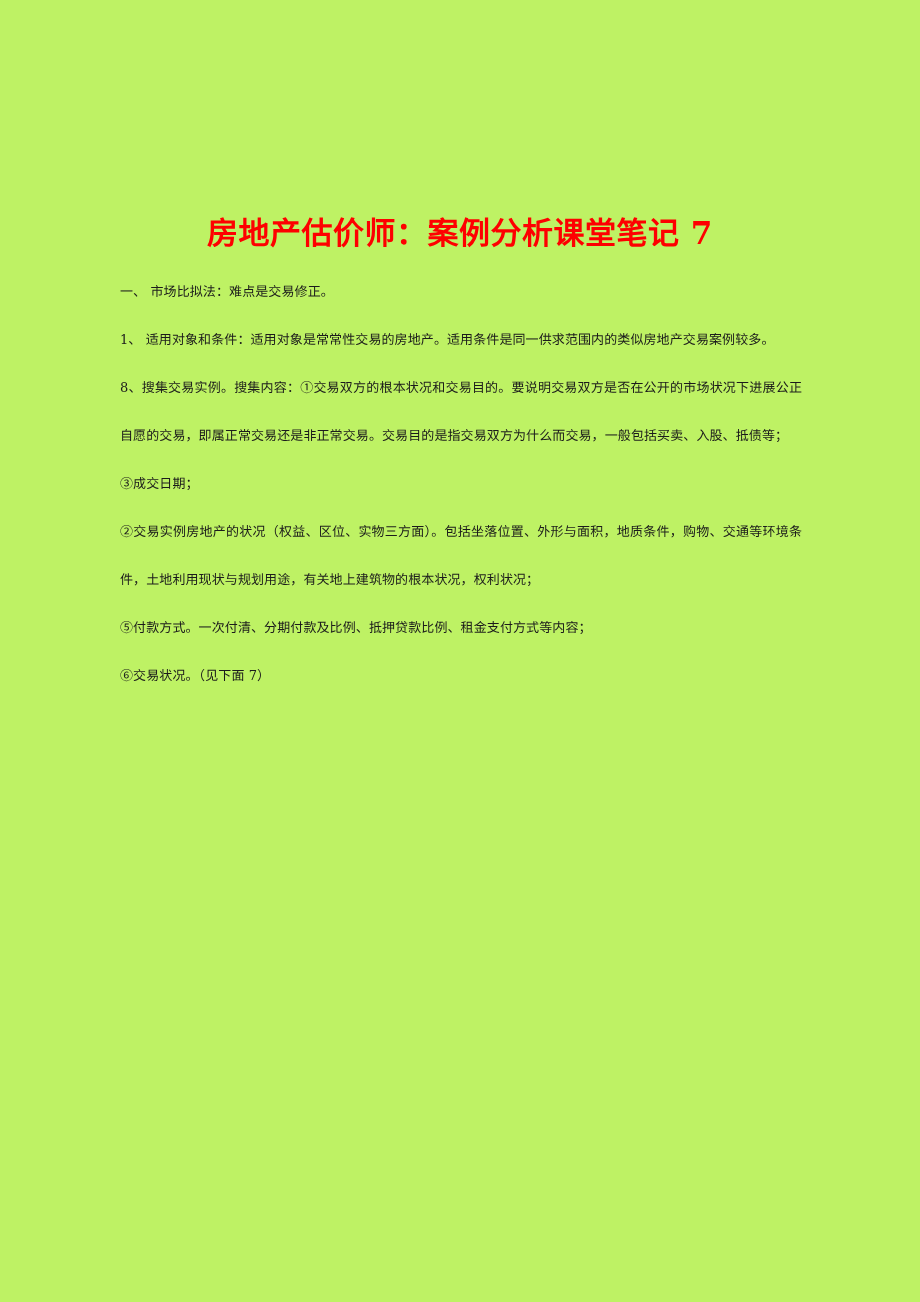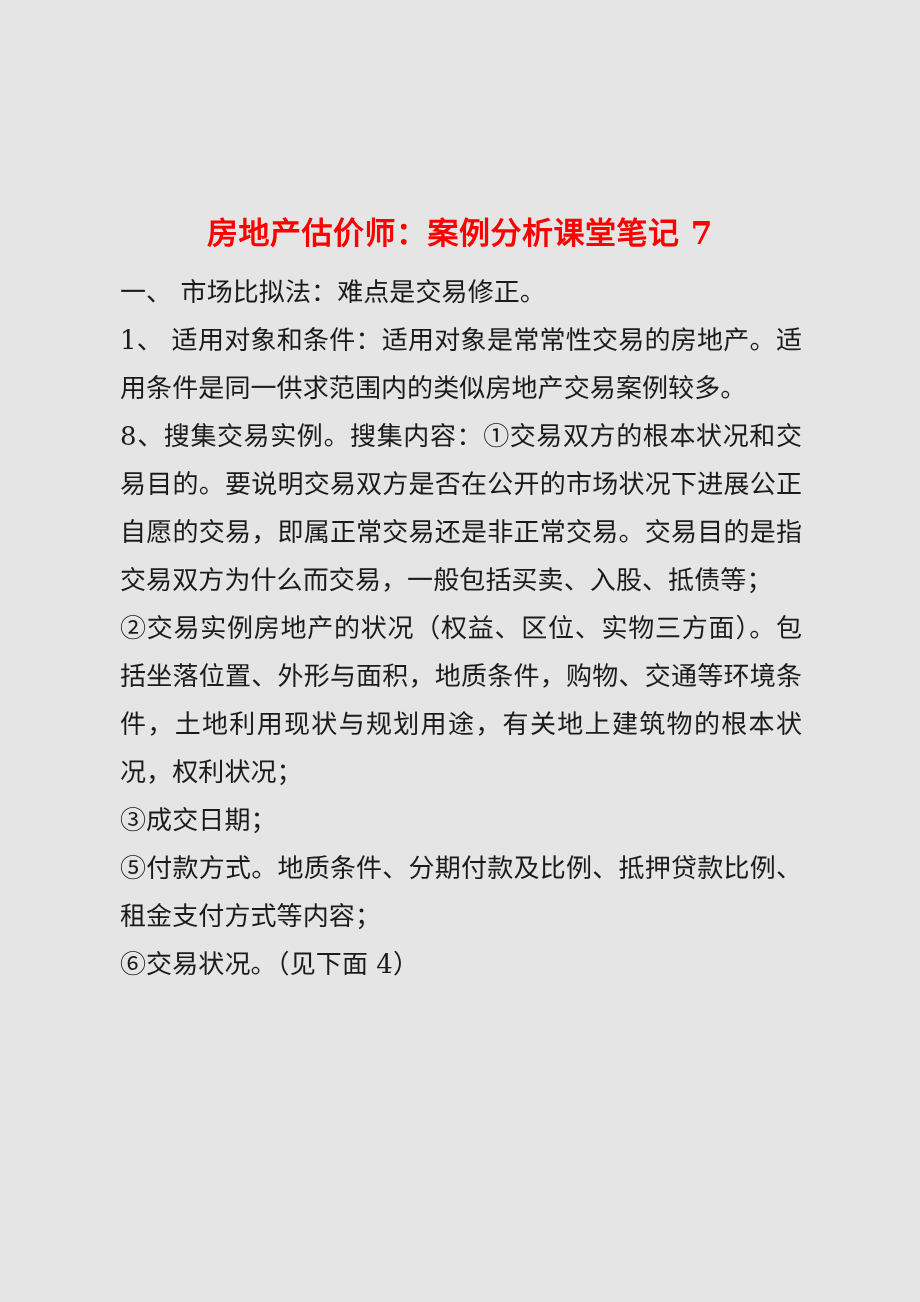--- a/index.html
+++ b/index.html
@@ -13,21 +13,21 @@
     height: 1302px;
     position: relative;
     overflow: hidden;
     font-family: "DejaVu Serif", "Liberation Serif", serif;
     -webkit-font-smoothing: antialiased;
   }
 
   .page {
     position: absolute;
     inset: 0;
-    background: #e5e5e5;
+    background: #bef264;
   }
 
   
   .doc-title {
     position: absolute;
     left: 0;
     right: 0;
     top: 190px;
     text-align: center;
     color: #fe0000;
@@ -45,21 +45,21 @@
     left: 120px;
     top: 268px;
     width: 682px;
   }
 
   .para {
     margin: 0;
     padding: 0;
     color: #1b1b1b;
     font-family: "DejaVu Serif", "Liberation Serif", serif;
-    font-size: 26px;
+    font-size: 13px;
     line-height: 48px;
     text-align: justify;
     text-justify: inter-character;
     text-align-last: left;
     letter-spacing: 0.1px;
     word-break: break-all;
   }
 
   
   .para.single {
@@ -75,19 +75,19 @@
 <body>
 
 <div class="page">
 
   <h1 class="doc-title">房地产估价师：案例分析课堂笔记 7</h1>
 
   <div class="body-block">
     <p class="para single">一、 市场比拟法：难点是交易修正。</p>
     <p class="para">1、 适用对象和条件：适用对象是常常性交易的房地产。适用条件是同一供求范围内的类似房地产交易案例较多。</p>
     <p class="para">8、搜集交易实例。搜集内容：①交易双方的根本状况和交易目的。要说明交易双方是否在公开的市场状况下进展公正自愿的交易，即属正常交易还是非正常交易。交易目的是指交易双方为什么而交易，一般包括买卖、入股、抵债等；</p>
+    <p class="para single">③成交日期；</p>
     <p class="para">②交易实例房地产的状况（权益、区位、实物三方面）。包括坐落位置、外形与面积，地质条件，购物、交通等环境条件，土地利用现状与规划用途，有关地上建筑物的根本状况，权利状况；</p>
-    <p class="para single">③成交日期；</p>
-    <p class="para">⑤付款方式。地质条件、分期付款及比例、抵押贷款比例、租金支付方式等内容；</p>
-    <p class="para single">⑥交易状况。（见下面 4）</p>
+    <p class="para">⑤付款方式。一次付清、分期付款及比例、抵押贷款比例、租金支付方式等内容；</p>
+    <p class="para single">⑥交易状况。（见下面 7）</p>
   </div>
 
 </div>
 
 </body></html>

